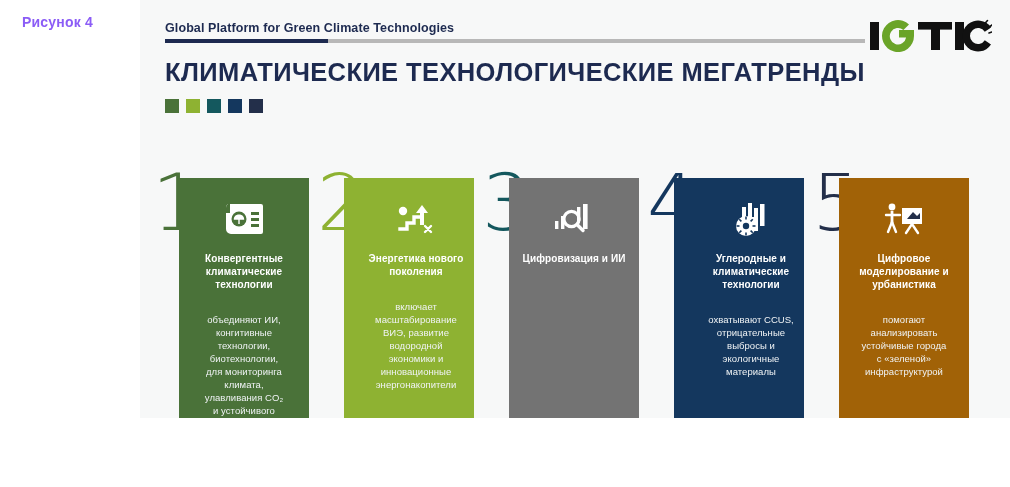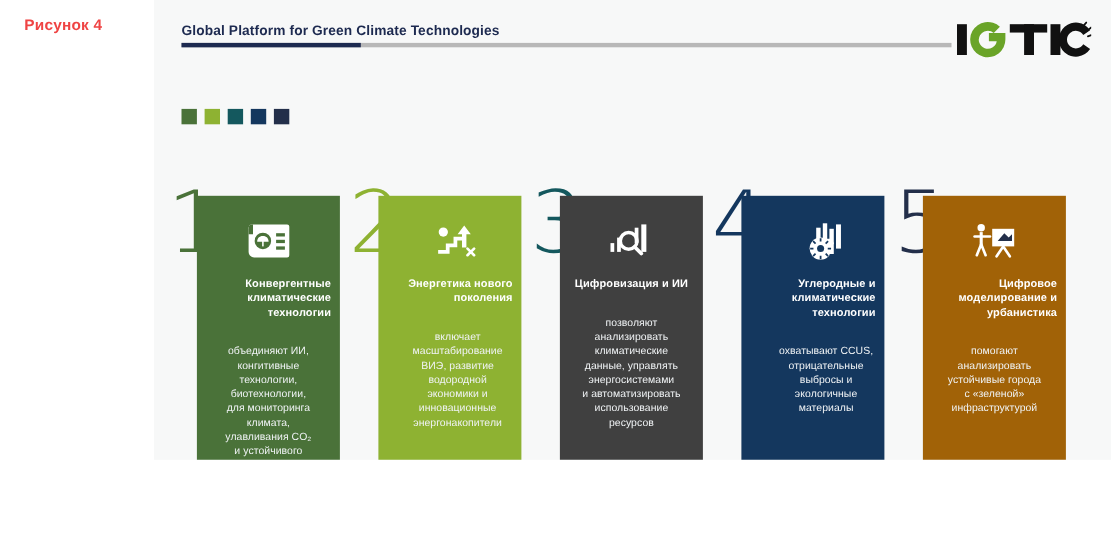--- a/index.html
+++ b/index.html
@@ -15,21 +15,21 @@
     position: relative;
   }
 
   
   .figure-caption {
     position: absolute;
     left: 22px;
     top: 14px;
     font-size: 14px;
     font-weight: bold;
-    color: #ef4444;
+    color: #8b5cf6;
     letter-spacing: 0.2px;
     white-space: nowrap;
   }
 
   
   .slide {
     position: absolute;
     left: 140px;
     top: 0;
     width: 870px;
@@ -149,21 +149,21 @@
     height: 46px;
     display: flex;
     align-items: center;
     justify-content: center;
     margin-bottom: 10px;
   }
   .panel-title {
     font-size: 10px;
     font-weight: bold;
     color: #ffffff;
-    text-align: right;
+    text-align: center;
     line-height: 13px;
     letter-spacing: 0.1px;
   }
   .panel-desc {
     margin-top: 22px;
     font-size: 9.5px;
     color: #f0f3f5;
     text-align: center;
     line-height: 13px;
     letter-spacing: 0.05px;
@@ -191,20 +191,21 @@
       <rect x="85" y="6" width="9" height="28" fill="#111111"></rect>
       <path d="M121 28.6 a15.5 15.5 0 1 1 0 -17.2 l-6.2 4.4 a8 8 0 1 0 0 8.4 z" fill="#111111"></path>
       <g stroke="#111111" stroke-width="1.6" stroke-linecap="round">
         <line x1="113" y1="9.5" x2="117.5" y2="4.5"></line>
         <line x1="117.5" y1="12.5" x2="122" y2="9"></line>
         <line x1="119" y1="17" x2="122" y2="16"></line>
       </g>
     </svg>
   </div>
 
+  <div class="slide-title">КЛИМАТИЧЕСКИЕ ТЕХНОЛОГИЧЕСКИЕ МЕГАТРЕНДЫ</div>
 
   <div class="swatches">
     <div class="swatch" style="background: rgb(74, 114, 57);"></div>
     <div class="swatch" style="background: rgb(142, 178, 50);"></div>
     <div class="swatch" style="background: rgb(20, 88, 94);"></div>
     <div class="swatch" style="background: rgb(20, 55, 94);"></div>
     <div class="swatch" style="background: rgb(35, 47, 74);"></div>
   </div>
 
   <div class="columns">
@@ -262,42 +263,32 @@
             <div>экономики и</div>
             <div>инновационные</div>
             <div>энергонакопители</div>
           </div>
       </div>
     </div>
 
     <div class="col" style="left:342px;">
       <div class="col-num" style="color: rgb(20, 88, 94);">3</div>
       <div class="panel-reflection"></div>
-      <div class="panel" style="background: #404040;">
+      <div class="panel" style="background: #737373;">
         <div class="panel-icon">
           <svg width="44" height="40" viewBox="0 0 44 40">
             <rect x="3" y="22" width="3.4" height="8" fill="#ffffff"></rect>
             <rect x="9" y="17" width="3.4" height="13" fill="#ffffff"></rect>
             <rect x="25" y="8" width="3.4" height="14" fill="#ffffff"></rect>
             <rect x="31" y="5" width="4.6" height="25" fill="#ffffff"></rect>
             <circle cx="19.5" cy="20" r="7.6" fill="none" stroke="#ffffff" stroke-width="3.2"></circle>
             <line x1="25" y1="25.5" x2="31" y2="31.5" stroke="#ffffff" stroke-width="3.4" stroke-linecap="round"></line>
           </svg>
         </div>
         <div class="panel-title">Цифровизация и ИИ</div>
-        <div class="panel-desc">
-            <div>позволяют</div>
-            <div>анализировать</div>
-            <div>климатические</div>
-            <div>данные, управлять</div>
-            <div>энергосистемами</div>
-            <div>и автоматизировать</div>
-            <div>использование</div>
-            <div>ресурсов</div>
-          </div>
       </div>
     </div>
 
     <div class="col" style="left:507px;">
       <div class="col-num" style="color: rgb(20, 55, 94);">4</div>
       <div class="panel-reflection"></div>
       <div class="panel" style="background: rgb(20, 55, 94); padding-left: 32px;">
         <div class="panel-icon">
           <svg width="44" height="40" viewBox="0 0 44 40">
             <rect x="13" y="8" width="4" height="12" fill="#ffffff"></rect>

